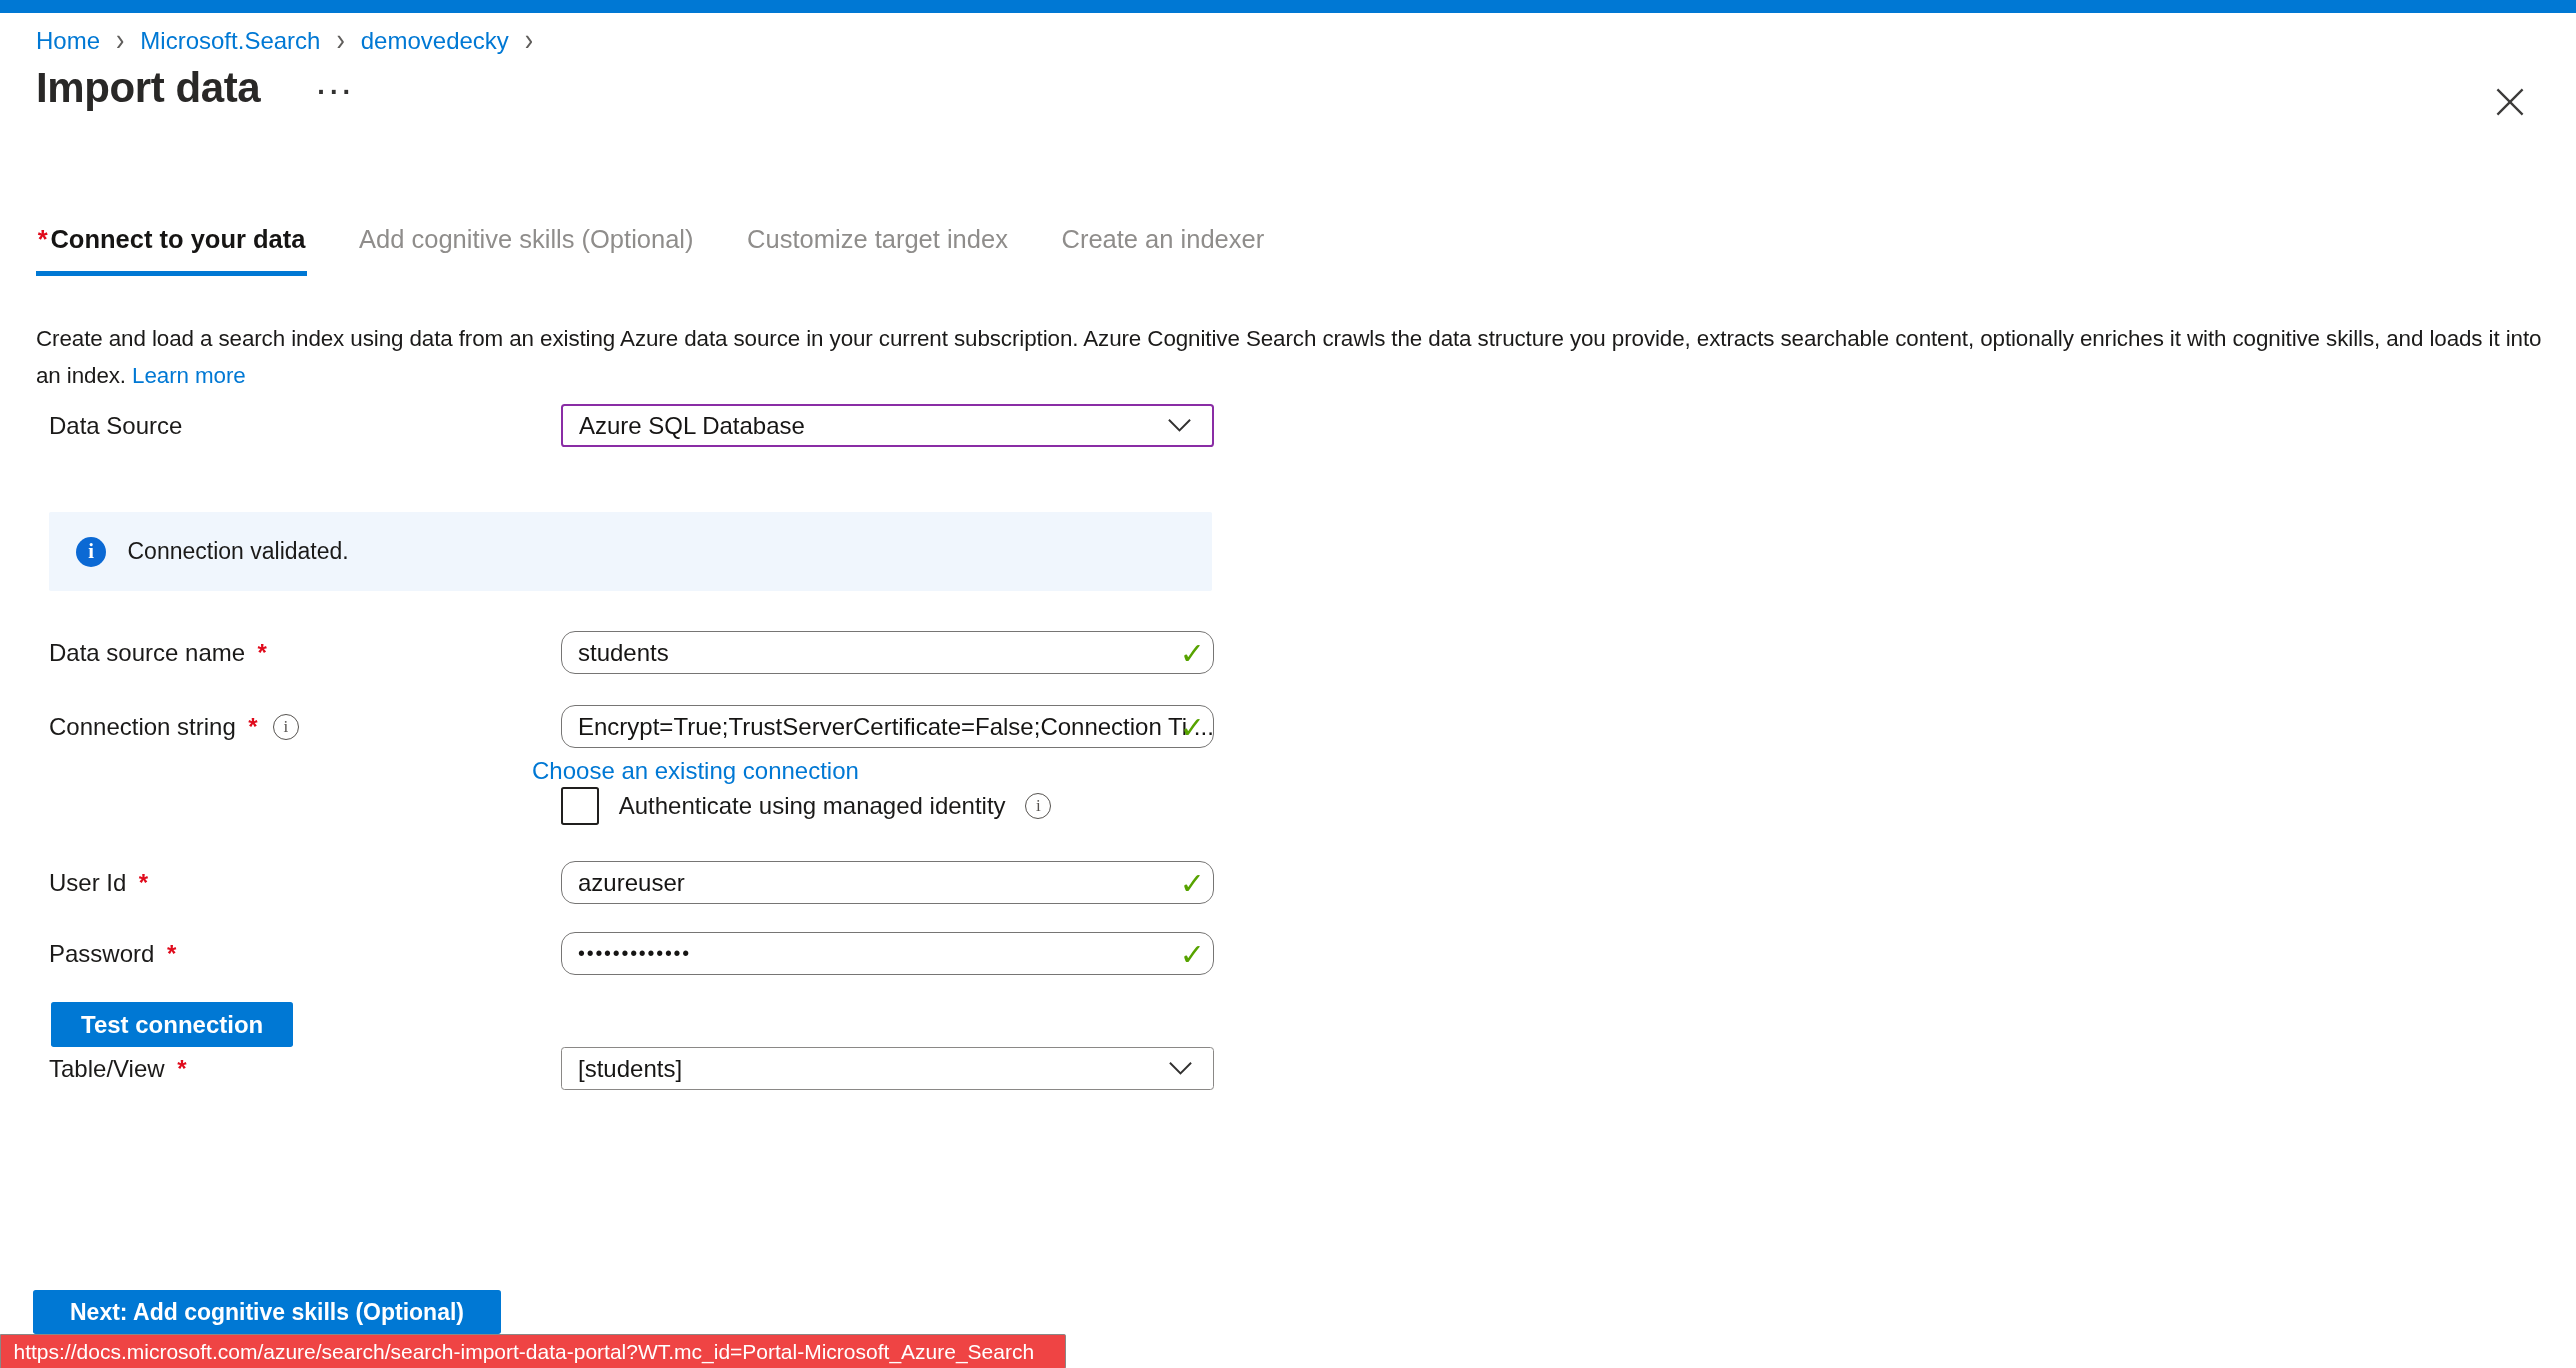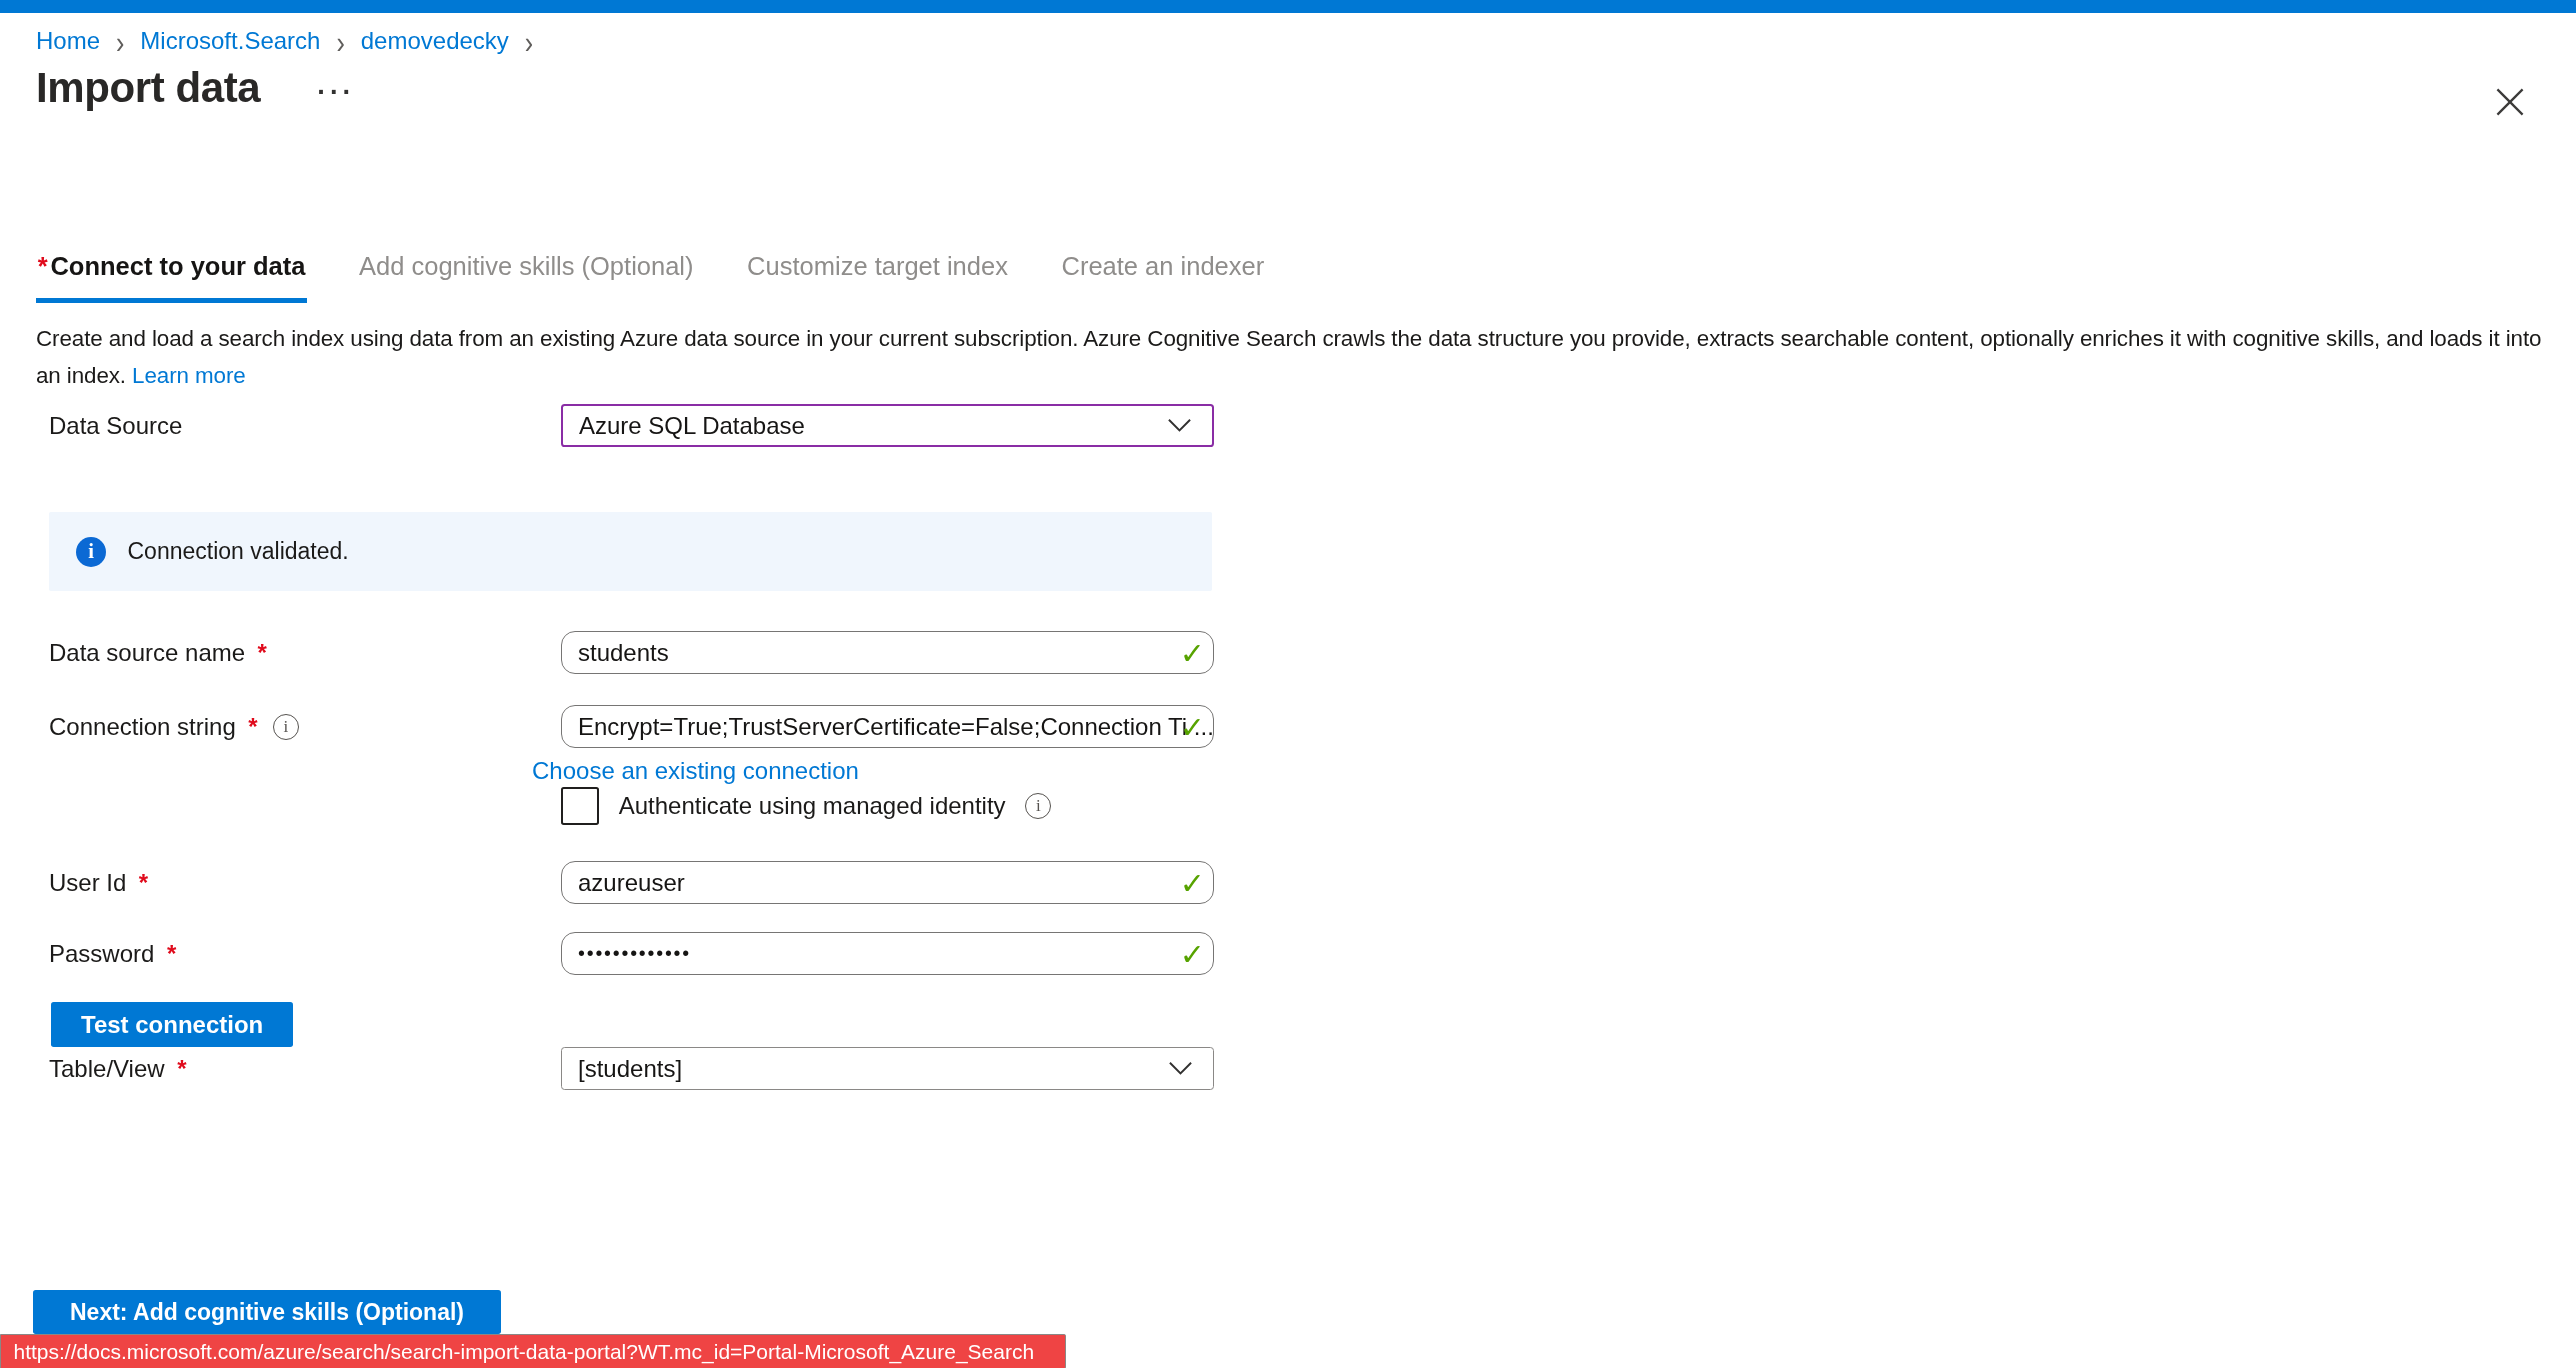--- a/index.html
+++ b/index.html
@@ -1,33 +1,33 @@
 <!DOCTYPE html>
 <html style="font-size:14.3px"><head>
 <meta charset="utf-8">
 <style>
   html,body{margin:0;padding:0;background:#ffffff;}
   .page{position:relative;width:2576px;height:1369px;background:#ffffff;overflow:hidden;
         font-family:"Liberation Sans",sans-serif;color:#323130;}
   .topbar{position:absolute;top:0;left:0;width:2576px;height:12.5px;background:#0078d4;}
 
   
-  .breadcrumb{position:absolute;left:36px;top:27px;display:flex;align-items:flex-end;gap:16px;font-size:24px;}
+  .breadcrumb{position:absolute;left:36px;top:27px;display:flex;align-items:flex-start;gap:16px;font-size:24px;}
   .breadcrumb a{color:#0078d4;text-decoration:none;cursor:pointer;}
   .crumb-sep{color:#605e5c;font-size:25px;line-height:1;transform:scaleY(1.25);}
 
   
   .title-row{position:absolute;left:36px;top:64px;display:flex;align-items:center;gap:57px;}
   .page-title{margin:0;font-size:42px;font-weight:700;color:#292827;letter-spacing:-0.4px;}
   .ellipsis-btn{font-size:27px;font-weight:700;color:#323130;letter-spacing:3.6px;cursor:pointer;line-height:1;padding-top:9px;}
   .close-btn{position:absolute;top:84px;right:48px;width:36px;height:36px;background:none;border:none;cursor:pointer;padding:0;}
 
   
   .tabs{position:absolute;left:36px;top:225px;display:flex;gap:50px;font-size:25.5px;}
-  .tab{padding:0 1.8px 21.5px 1.8px;color:#8f8d8b;cursor:pointer;white-space:nowrap;margin-top:27px;}
+  .tab{padding:0 1.8px 21.5px 1.8px;color:#8f8d8b;cursor:pointer;white-space:nowrap;}
   .tab.active{color:#161514;font-weight:700;border-bottom:5.4px solid #0078d4;padding-bottom:16px;}
   .req{color:#e00b1c;font-weight:700;margin-right:2.7px;}
 
   
   .desc{position:absolute;left:36px;top:298px;width:2515px;font-size:22.4px;line-height:37px;
         color:#1b1a19;letter-spacing:-0.1px;}
   .link{color:#0078d4;text-decoration:none;cursor:pointer;}
 
   
   .row{position:absolute;left:49px;display:flex;align-items:center;height:43px;}

